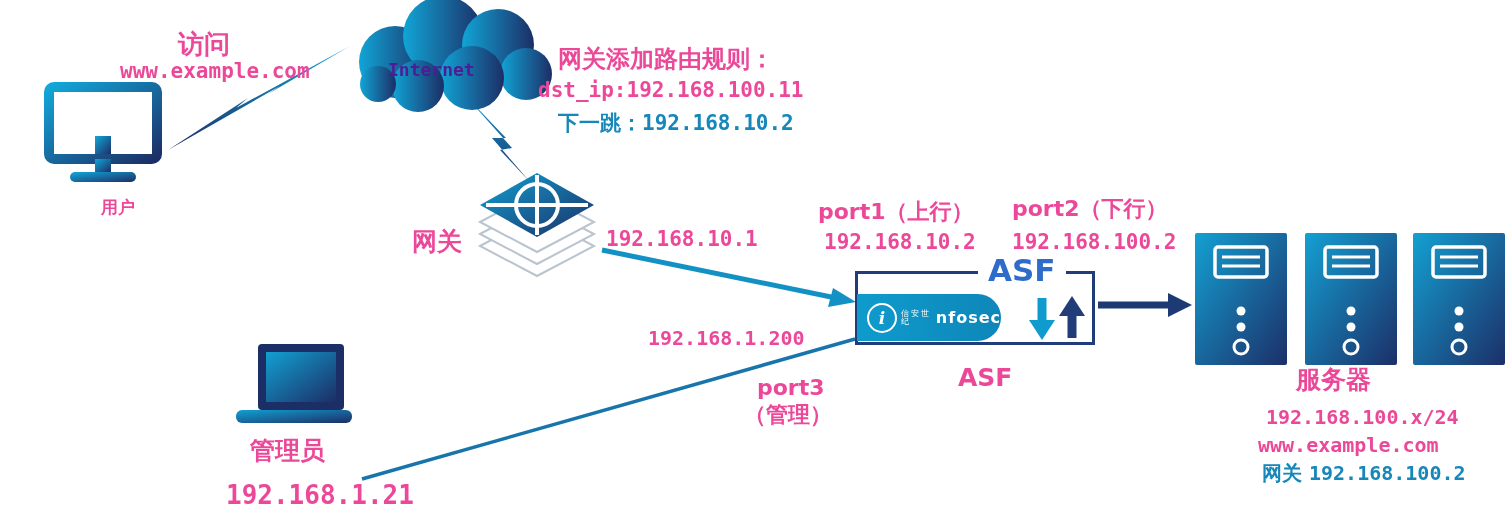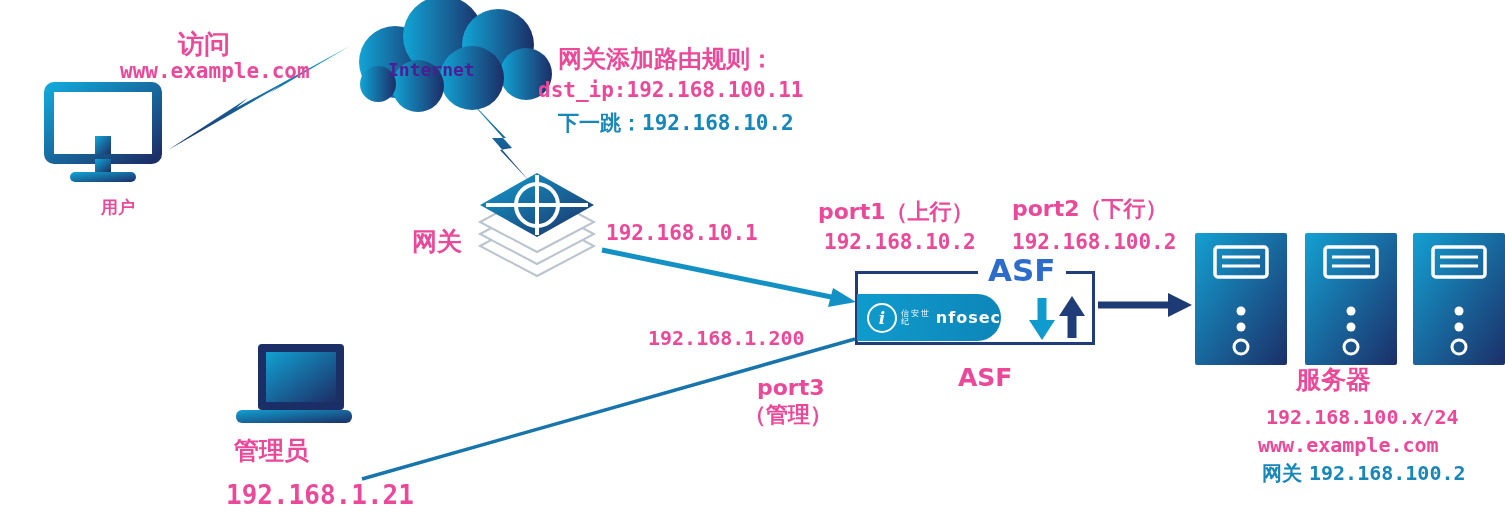--- a/index.html
+++ b/index.html
@@ -109,21 +109,21 @@
     </defs>
     <polygon points="10,86 67,56 124,86 67,116" fill="#ffffff" stroke="#b9c4cf" stroke-width="2"></polygon>
     <polygon points="10,74 67,44 124,74 67,104" fill="#ffffff" stroke="#b9c4cf" stroke-width="2"></polygon>
     <polygon points="10,62 67,32 124,62 67,92" fill="#ffffff" stroke="#b9c4cf" stroke-width="2"></polygon>
     <polygon points="10,45 67,13 124,45 67,77" fill="url(#gr)"></polygon>
     <circle cx="67" cy="45" r="21" fill="none" stroke="#ffffff" stroke-width="4"></circle>
     <line x1="67" y1="15" x2="67" y2="75" stroke="#ffffff" stroke-width="4"></line>
     <line x1="16" y1="45" x2="118" y2="45" stroke="#ffffff" stroke-width="4"></line>
   </svg>
   <div class="t" style="left:412px;top:228px;font-size:25px;">网关</div>
-  <div class="t mono" style="left:606px;top:222px;font-size:21px;">192.168.10.1</div>
+  <div class="t mono" style="left:606px;top:228px;font-size:21px;">192.168.10.1</div>
 
   <div class="t" style="left:818px;top:200px;font-size:22px;">port1（上行）</div>
   <div class="t mono" style="left:824px;top:231px;font-size:21px;">192.168.10.2</div>
   <div class="t" style="left:1012px;top:197px;font-size:22px;">port2（下行）</div>
   <div class="t mono" style="left:1012px;top:231px;font-size:21px;">192.168.100.2</div>
   <div class="t mono" style="left:648px;top:327px;font-size:20px;">192.168.1.200</div>
   <div class="t" style="left:757px;top:376px;font-size:22px;">port3</div>
   <div class="t" style="left:744px;top:403px;font-size:22px;">（管理）</div>
 
   <div class="asf-box"></div>
@@ -187,16 +187,16 @@
     <defs>
       <linearGradient id="glap" x1="0" y1="0" x2="1" y2="1">
         <stop offset="0" stop-color="#12a0d1"></stop>
           <stop offset="1" stop-color="#1c2e66"></stop>
       </linearGradient>
     </defs>
     <rect x="30" y="4" width="86" height="66" rx="4" fill="#1c2e66"></rect>
     <rect x="38" y="12" width="70" height="50" fill="url(#glap)"></rect>
     <rect x="8" y="70" width="116" height="13" rx="6" fill="url(#glap)"></rect>
   </svg>
-  <div class="t" style="left:234px;top:437px;font-size:25px;">管理员</div>
+  <div class="t" style="left:250px;top:437px;font-size:25px;">管理员</div>
   <div class="t mono" style="left:226px;top:481px;font-size:26px;">192.168.1.21</div>
 
 </div>
 
 </body></html>

